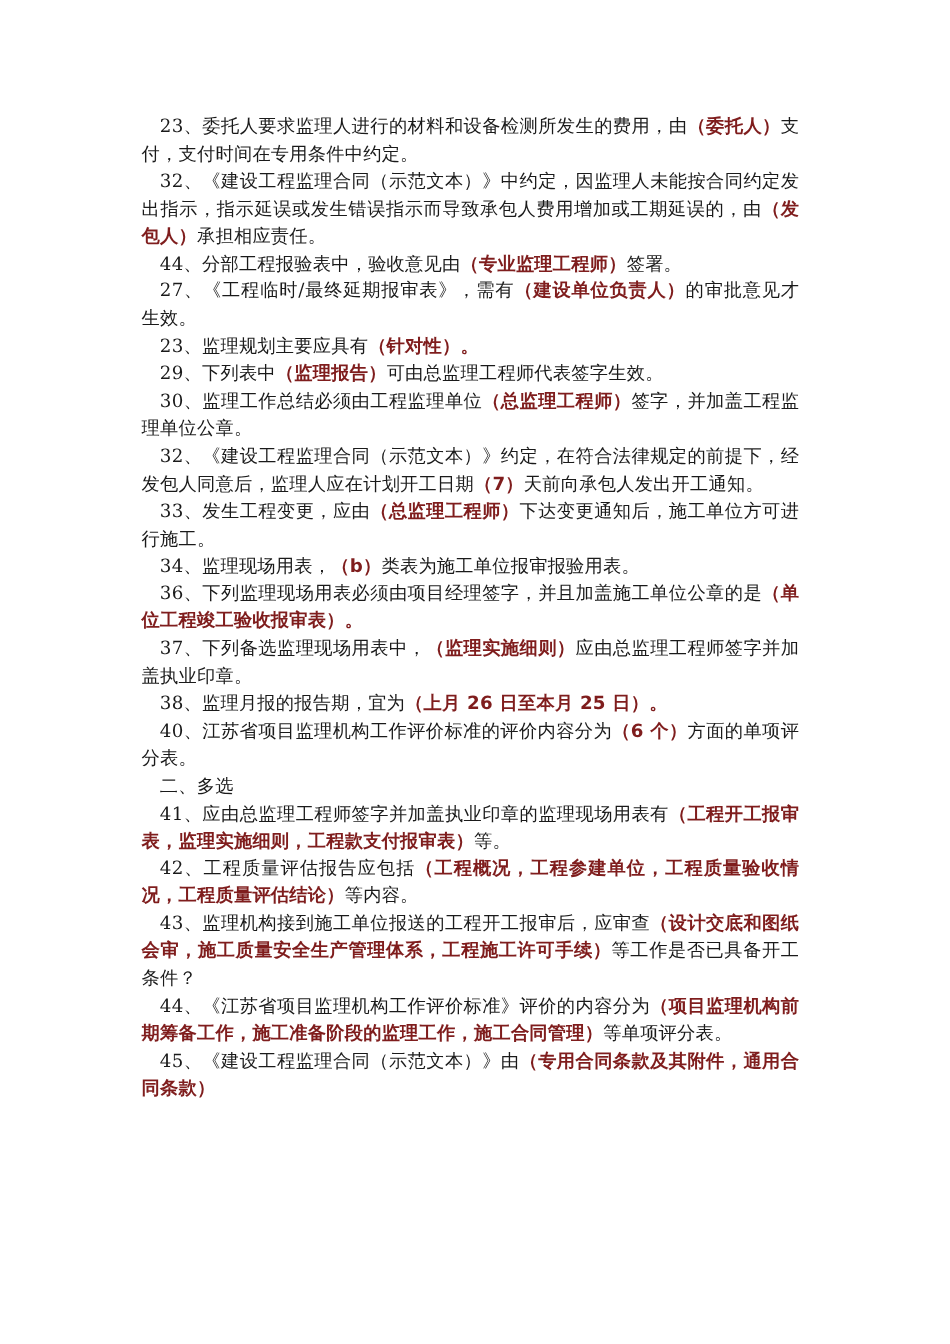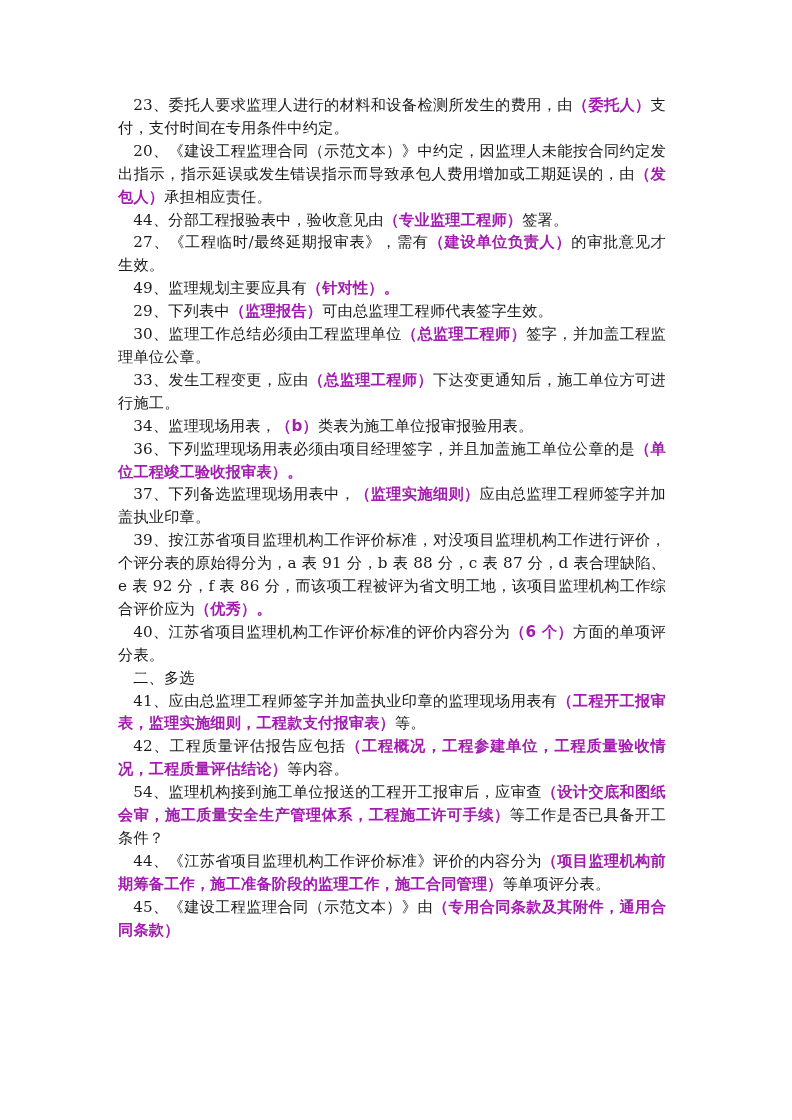--- a/index.html
+++ b/index.html
@@ -1,38 +1,39 @@
 <!DOCTYPE html>
 <html><head>
 <meta charset="utf-8">
 <style>
   html, body { margin:0; padding:0; background:#ffffff; }
   body { width:792px; height:1120px; position:relative; overflow:hidden;
          font-family: "DejaVu Serif", "Liberation Serif", serif; color:#1a1a1a; }
   .page { position:absolute; left:118px; top:94px; width:548px;
           font-size:15.2px; line-height:22.9px; letter-spacing:0.2px; }
   .para { margin:0; text-indent:1em; text-align:justify; word-break:break-all; }
-  .b { font-weight:bold; font-family: "DejaVu Sans", "Liberation Sans", sans-serif; color:#a21caf; }
+  .b { font-weight:bold; font-family: "DejaVu Sans", "Liberation Sans", sans-serif; color:#7f1d1d; }
 </style>
 </head>
 <body>
 
 <div class="page" id="page">
     <p class="para"><span>23、委托人要求监理人进行的材料和设备检测所发生的费用，由</span><span class="b">（委托人）</span><span>支付，支付时间在专用条件中约定。</span></p>
-    <p class="para"><span>20、《建设工程监理合同（示范文本）》中约定，因监理人未能按合同约定发出指示，指示延误或发生错误指示而导致承包人费用增加或工期延误的，由</span><span class="b">（发包人）</span><span>承担相应责任。</span></p>
+    <p class="para"><span>32、《建设工程监理合同（示范文本）》中约定，因监理人未能按合同约定发出指示，指示延误或发生错误指示而导致承包人费用增加或工期延误的，由</span><span class="b">（发包人）</span><span>承担相应责任。</span></p>
     <p class="para"><span>44、分部工程报验表中，验收意见由</span><span class="b">（专业监理工程师）</span><span>签署。</span></p>
     <p class="para"><span>27、《工程临时/最终延期报审表》，需有</span><span class="b">（建设单位负责人）</span><span>的审批意见才生效。</span></p>
-    <p class="para"><span>49、监理规划主要应具有</span><span class="b">（针对性）。</span></p>
+    <p class="para"><span>23、监理规划主要应具有</span><span class="b">（针对性）。</span></p>
     <p class="para"><span>29、下列表中</span><span class="b">（监理报告）</span><span>可由总监理工程师代表签字生效。</span></p>
     <p class="para"><span>30、监理工作总结必须由工程监理单位</span><span class="b">（总监理工程师）</span><span>签字，并加盖工程监理单位公章。</span></p>
+    <p class="para"><span>32、《建设工程监理合同（示范文本）》约定，在符合法律规定的前提下，经发包人同意后，监理人应在计划开工日期</span><span class="b">（7）</span><span>天前向承包人发出开工通知。</span></p>
     <p class="para"><span>33、发生工程变更，应由</span><span class="b">（总监理工程师）</span><span>下达变更通知后，施工单位方可进行施工。</span></p>
     <p class="para"><span>34、监理现场用表，</span><span class="b">（b）</span><span>类表为施工单位报审报验用表。</span></p>
     <p class="para"><span>36、下列监理现场用表必须由项目经理签字，并且加盖施工单位公章的是</span><span class="b">（单位工程竣工验收报审表）。</span></p>
     <p class="para"><span>37、下列备选监理现场用表中，</span><span class="b">（监理实施细则）</span><span>应由总监理工程师签字并加盖执业印章。</span></p>
-    <p class="para"><span>39、按江苏省项目监理机构工作评价标准，对没项目监理机构工作进行评价，个评分表的原始得分为，a 表 91 分，b 表 88 分，c 表 87 分，d 表合理缺陷、e 表 92 分，f 表 86 分，而该项工程被评为省文明工地，该项目监理机构工作综合评价应为</span><span class="b">（优秀）。</span></p>
+    <p class="para"><span>38、监理月报的报告期，宜为</span><span class="b">（上月 26 日至本月 25 日）。</span></p>
     <p class="para"><span>40、江苏省项目监理机构工作评价标准的评价内容分为</span><span class="b">（6 个）</span><span>方面的单项评分表。</span></p>
     <p class="para"><span>二、多选</span></p>
     <p class="para"><span>41、应由总监理工程师签字并加盖执业印章的监理现场用表有</span><span class="b">（工程开工报审表，监理实施细则，工程款支付报审表）</span><span>等。</span></p>
     <p class="para"><span>42、工程质量评估报告应包括</span><span class="b">（工程概况，工程参建单位，工程质量验收情况，工程质量评估结论）</span><span>等内容。</span></p>
-    <p class="para"><span>54、监理机构接到施工单位报送的工程开工报审后，应审查</span><span class="b">（设计交底和图纸会审，施工质量安全生产管理体系，工程施工许可手续）</span><span>等工作是否已具备开工条件？</span></p>
+    <p class="para"><span>43、监理机构接到施工单位报送的工程开工报审后，应审查</span><span class="b">（设计交底和图纸会审，施工质量安全生产管理体系，工程施工许可手续）</span><span>等工作是否已具备开工条件？</span></p>
     <p class="para"><span>44、《江苏省项目监理机构工作评价标准》评价的内容分为</span><span class="b">（项目监理机构前期筹备工作，施工准备阶段的监理工作，施工合同管理）</span><span>等单项评分表。</span></p>
     <p class="para"><span>45、《建设工程监理合同（示范文本）》由</span><span class="b">（专用合同条款及其附件，通用合同条款）</span></p>
   </div>
 
 </body></html>

